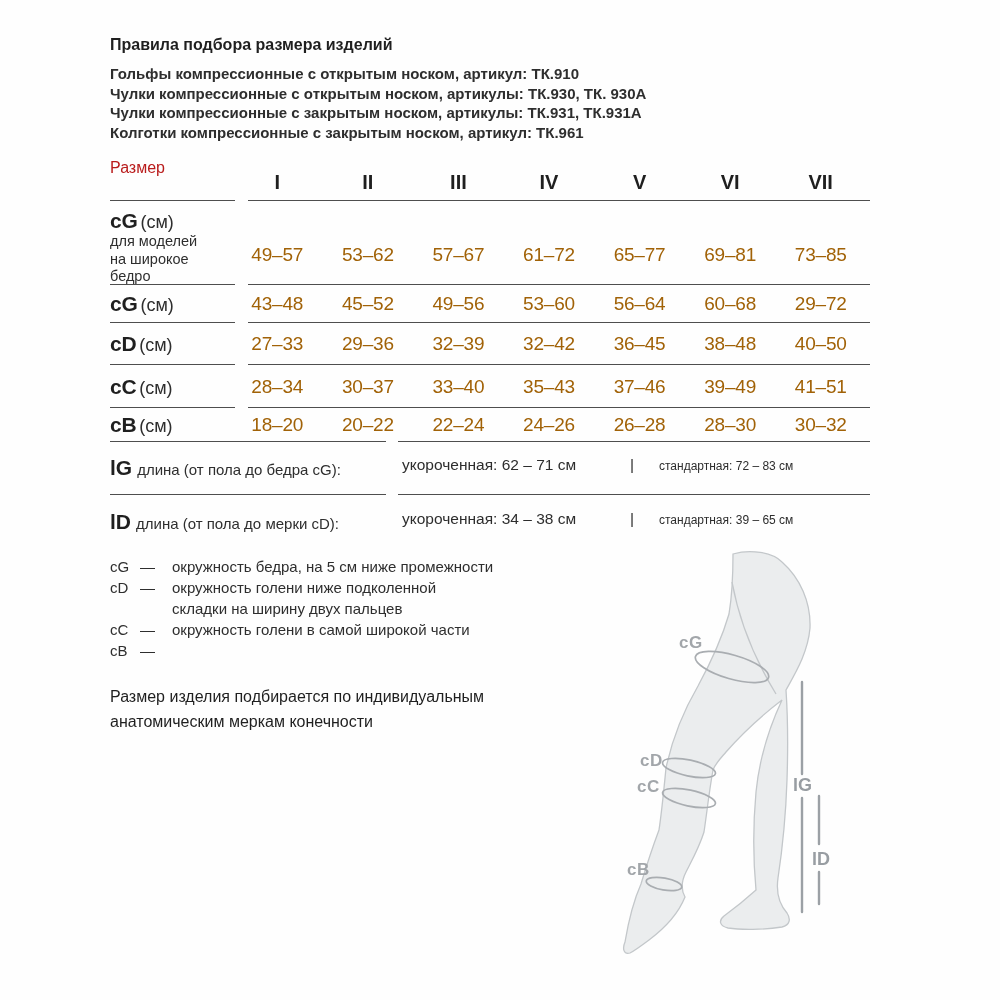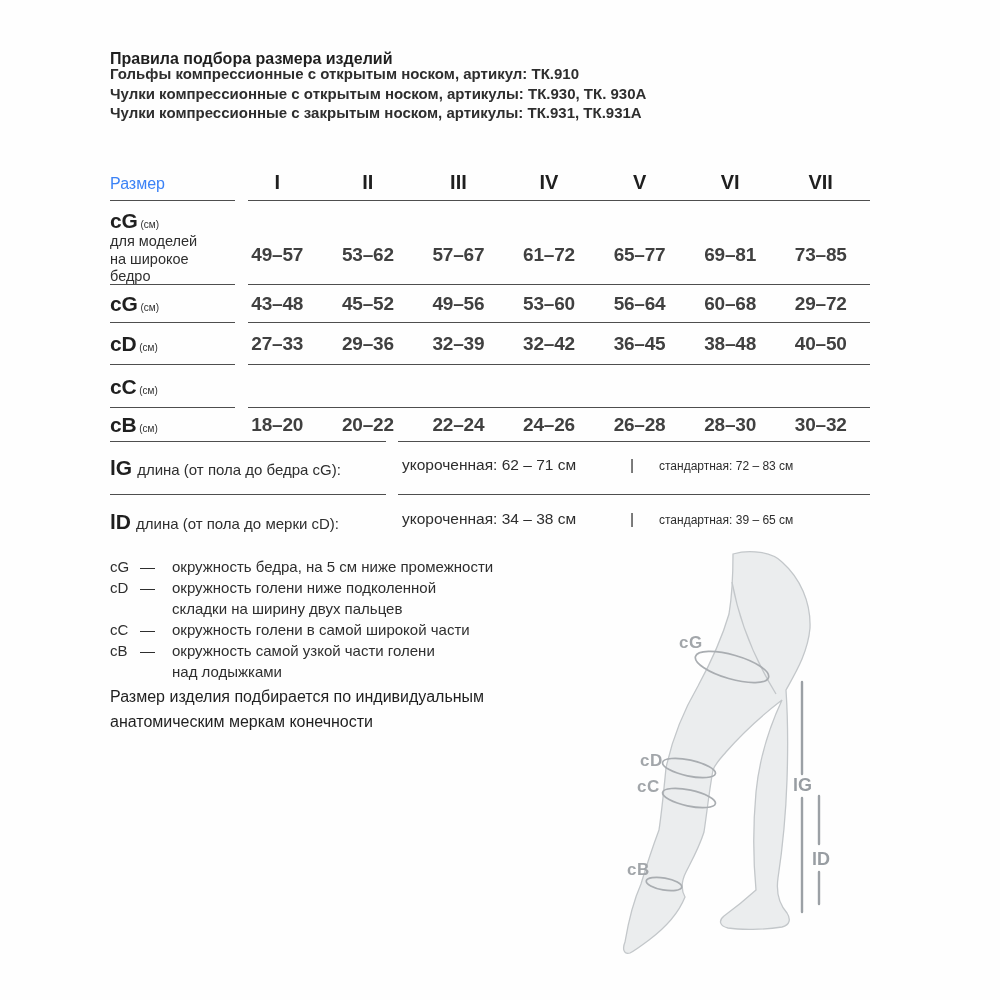--- a/index.html
+++ b/index.html
@@ -4,43 +4,43 @@
 <style>
   html,body{margin:0;padding:0;}
   body{
     width:1000px;height:1000px;background:#ffffff;
     font-family:"Liberation Sans","DejaVu Sans",sans-serif;
     color:#2d2d2d;-webkit-font-smoothing:antialiased;
   }
   .page{position:relative;width:1000px;height:1000px;overflow:hidden;background:#fefefe;}
 
   
-  .title{position:absolute;left:110px;top:36px;font-size:16px;font-weight:bold;color:#1f1f1f;margin-top:14px;}
+  .title{position:absolute;left:110px;top:36px;font-size:16px;font-weight:bold;color:#1f1f1f;}
   .products{position:absolute;left:110px;top:64px;font-size:15px;line-height:19.5px;color:#2e2e2e;font-weight:bold;}
 
   
   .size-table{position:absolute;left:110px;top:168px;width:760px;}
   .trow{position:relative;}
   
   .trow.rule-n::before{content:"";position:absolute;bottom:0;left:0;width:125px;height:1.5px;background:#4e4e4e;}
   .trow.rule-n::after {content:"";position:absolute;bottom:0;left:138px;right:0;height:1.5px;background:#4e4e4e;}
   .trow.rule-w::before{content:"";position:absolute;bottom:0;left:0;width:276px;height:1.5px;background:#4e4e4e;}
   .trow.rule-w::after {content:"";position:absolute;bottom:0;left:288px;right:0;height:1.5px;background:#4e4e4e;}
 
   .hdr{height:33px;}
-  .hdr .hdr-label{position:absolute;left:0;bottom:8px;font-size:16px;color:#3b82f6;}
+  .hdr .hdr-label{position:absolute;left:0;bottom:24px;font-size:16px;color:#b91c1c;}
   .vals{position:absolute;left:122px;width:634px;top:0;bottom:0;
         display:grid;grid-template-columns:repeat(7,1fr);align-items:center;}
   .hdr .vals{align-items:end;bottom:7px;}
   .size-head{ text-align:center;font-weight:bold;font-size:20px;color:#1f1f1f;}
-  .cell{text-align:center;font-weight:bold;font-size:19px;color:#404040;letter-spacing:-0.2px;}
+  .cell{text-align:center;font-weight:normal;font-size:19px;color:#a16207;letter-spacing:-0.2px;}
 
   .lblcell{position:absolute;left:0;top:0;}
   .lbl-main{font-weight:bold;font-size:21px;color:#1f1f1f;letter-spacing:-0.3px;}
-  .lbl-unit{font-size:10px;color:#2e2e2e;margin-left:3px;}
+  .lbl-unit{font-size:18px;color:#2e2e2e;margin-left:3px;}
   .sub{font-size:14.5px;line-height:17.5px;color:#2e2e2e;white-space:pre-line;margin-top:0;}
 
   .r1{height:84px;} .r1 .lblcell{top:8px;} .r1 .vals{align-items:center;padding-top:24px;}
   .r2{height:38px;} .r3{height:42px;} .r4{height:43px;} .r5{height:34px;}
   .r2 .lblcell,.r3 .lblcell,.r4 .lblcell,.r5 .lblcell{top:50%;transform:translateY(-52%);}
 
   
   .lrow{display:flex;align-items:baseline;}
   .lrow.lg{height:53px;padding-top:14px;box-sizing:border-box;}
   .lrow.ld{height:50px;padding-top:15px;box-sizing:border-box;}
@@ -73,20 +73,21 @@
 <body>
 
 <div class="page">
 
   <div class="title">Правила подбора размера изделий</div>
 
   <div class="products">
     <div>Гольфы компрессионные с открытым носком, артикул: ТК.910</div>
     <div>Чулки компрессионные с открытым носком, артикулы: ТК.930, ТК. 930А</div>
     <div>Чулки компрессионные с закрытым носком, артикулы: ТК.931, ТК.931А</div>
+    <div>Колготки компрессионные с закрытым носком, артикул: ТК.961</div>
   </div>
 
   <div class="size-table">
 
     <div class="trow hdr rule-n">
       <div class="hdr-label">Размер</div>
       <div class="vals">
         <div class="size-head">I</div>
         <div class="size-head">II</div>
         <div class="size-head">III</div>
@@ -141,20 +142,29 @@
         <div class="cell">32–42</div>
         <div class="cell">36–45</div>
         <div class="cell">38–48</div>
         <div class="cell">40–50</div>
       </div>
     </div>
 
     <div class="trow r4 rule-n">
       <div class="lblcell">
         <span class="lbl-main">cC</span><span class="lbl-unit">(см)</span>
+      </div>
+      <div class="vals">
+        <div class="cell">28–34</div>
+        <div class="cell">30–37</div>
+        <div class="cell">33–40</div>
+        <div class="cell">35–43</div>
+        <div class="cell">37–46</div>
+        <div class="cell">39–49</div>
+        <div class="cell">41–51</div>
       </div>
     </div>
 
     <div class="trow r5 rule-w">
       <div class="lblcell">
         <span class="lbl-main">cB</span><span class="lbl-unit">(см)</span>
       </div>
       <div class="vals">
         <div class="cell">18–20</div>
         <div class="cell">20–22</div>
@@ -201,22 +211,20 @@
 складки на ширину двух пальцев</span>
     </div>
     <div class="legend-item">
       <span class="legend-term">cC</span>
       <span class="legend-dash">—</span>
       <span class="legend-def">окружность голени в самой широкой части</span>
     </div>
     <div class="legend-item">
       <span class="legend-term">cB</span>
       <span class="legend-dash">—</span>
-      <span class="legend-def">окружность самой узкой части голени
-над лодыжками</span>
     </div>
   </div>
 
   <div class="note">Размер изделия подбирается по индивидуальным
 анатомическим меркам конечности</div>
 
   <svg class="figure" width="380" height="460" viewBox="0 0 380 460" xmlns="http://www.w3.org/2000/svg">
     <path class="legs-fill" d="
       M 153 14
       C 170 9, 192 12, 202 22

